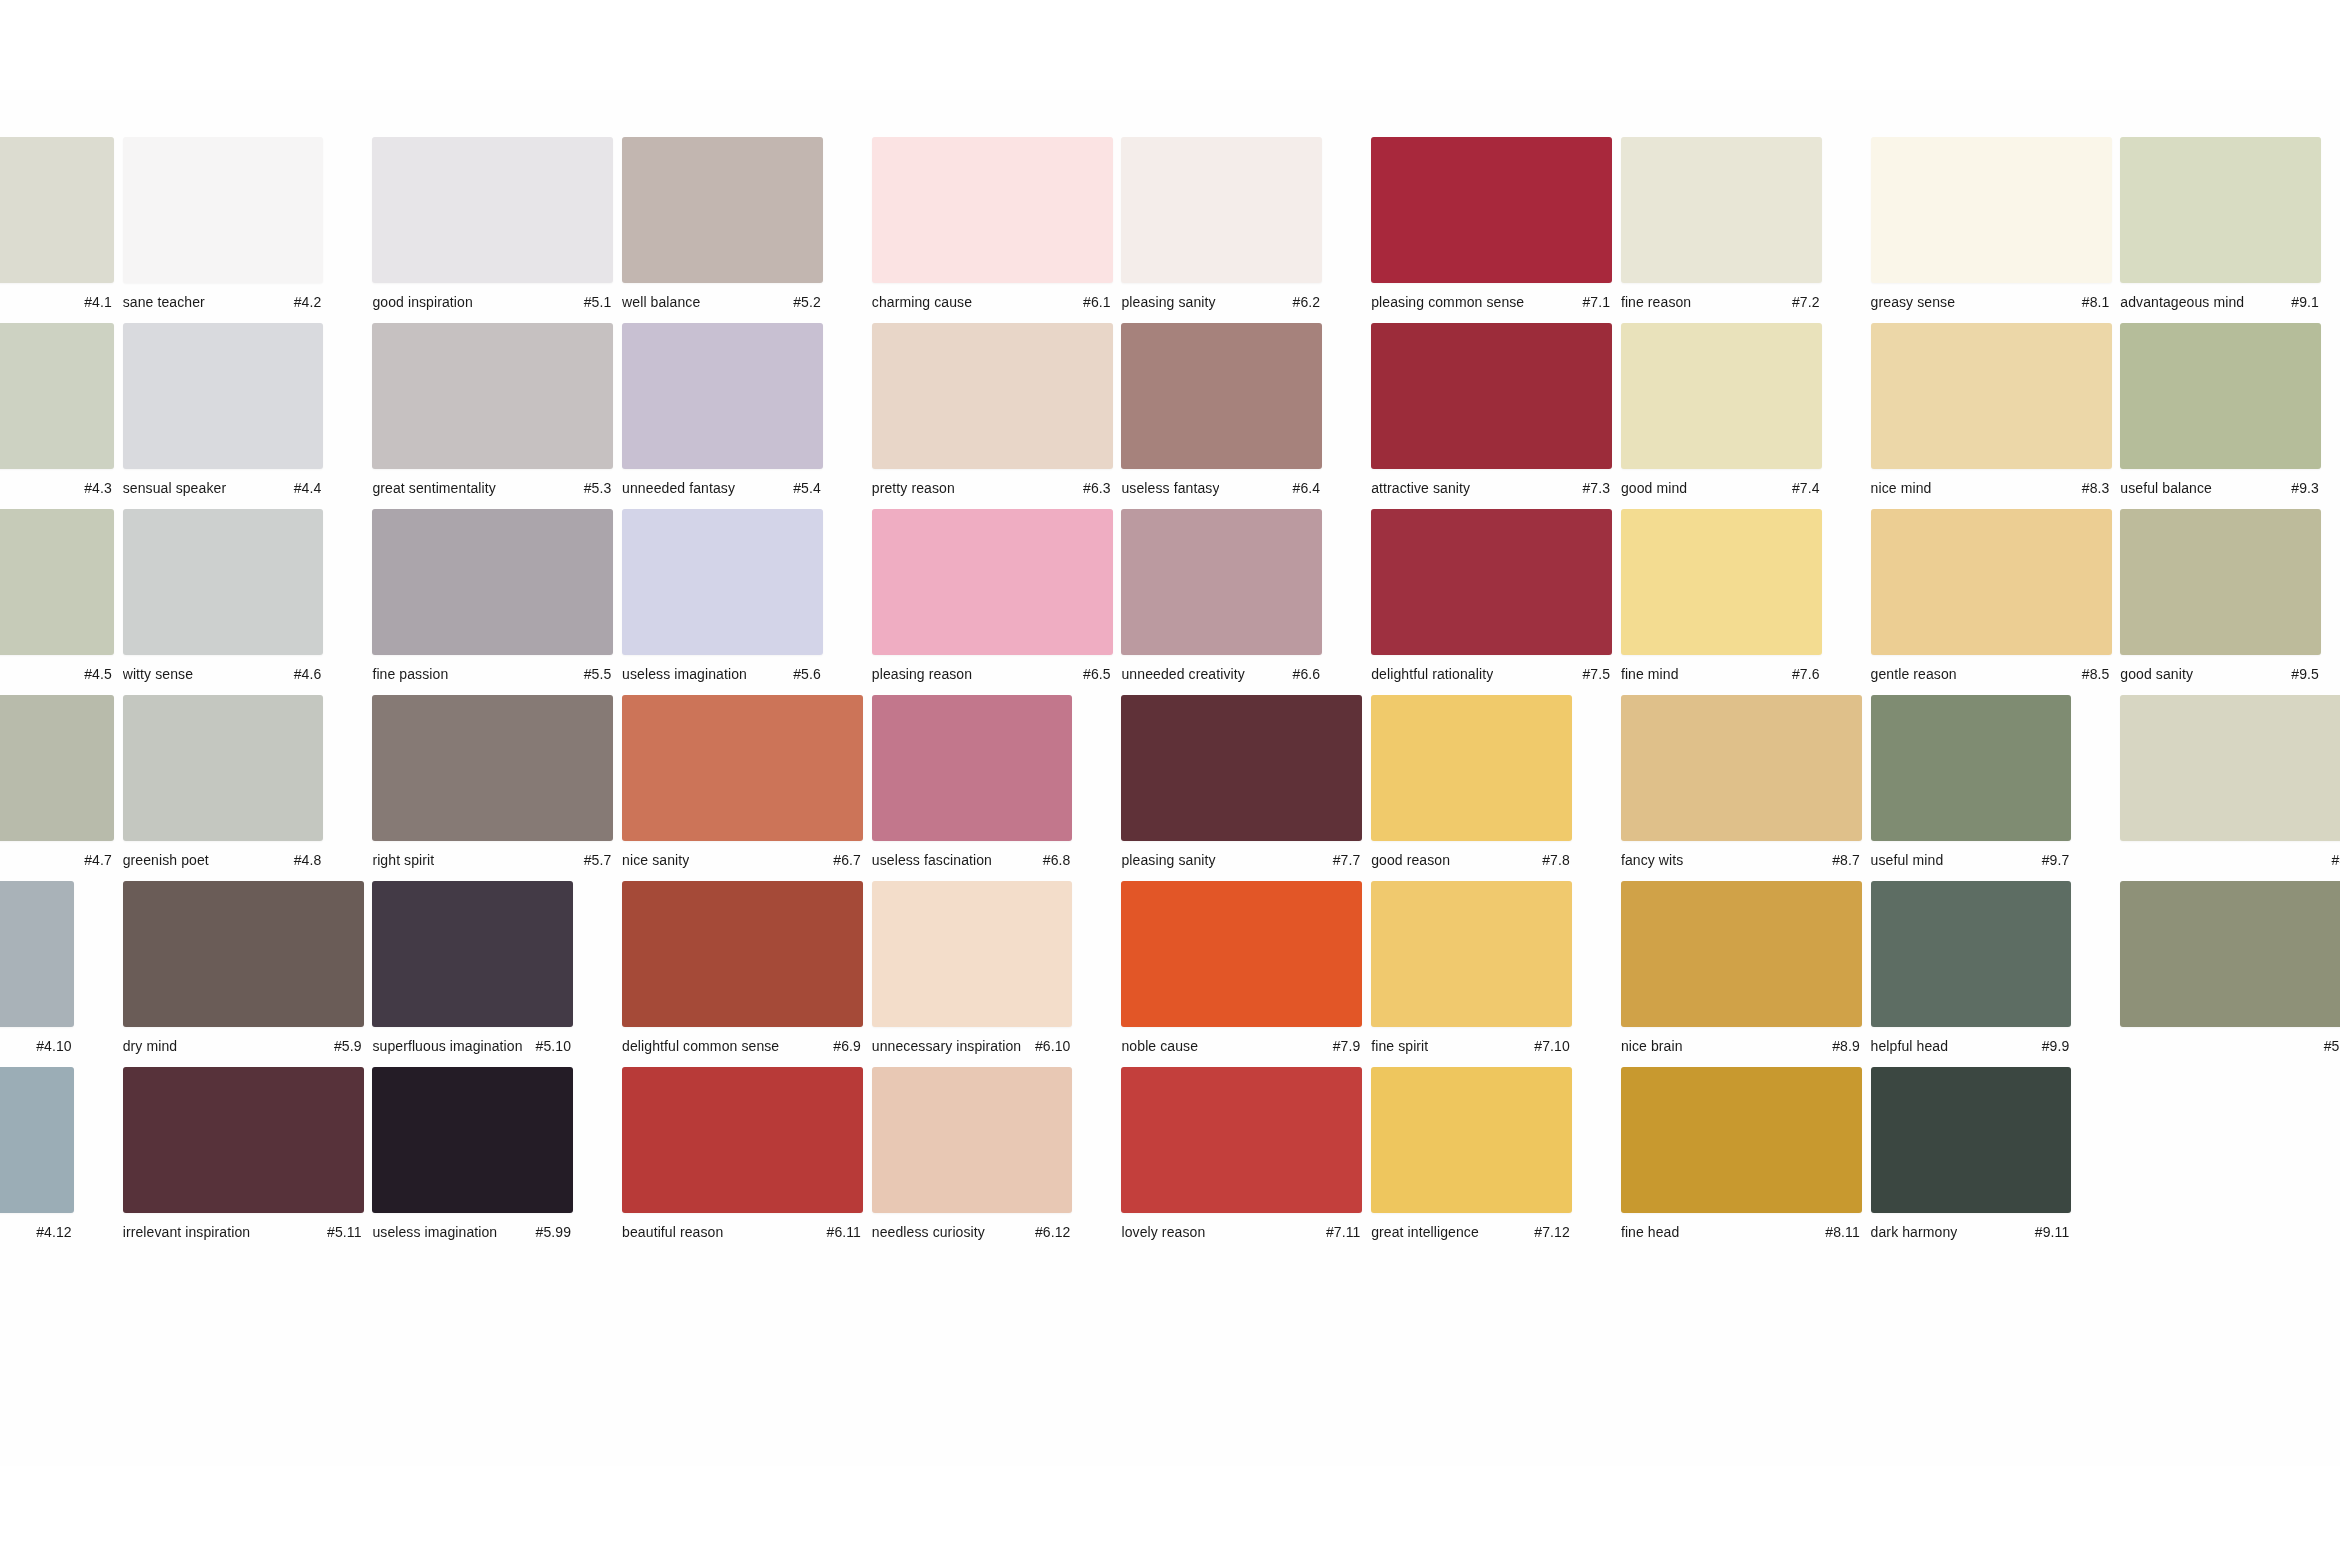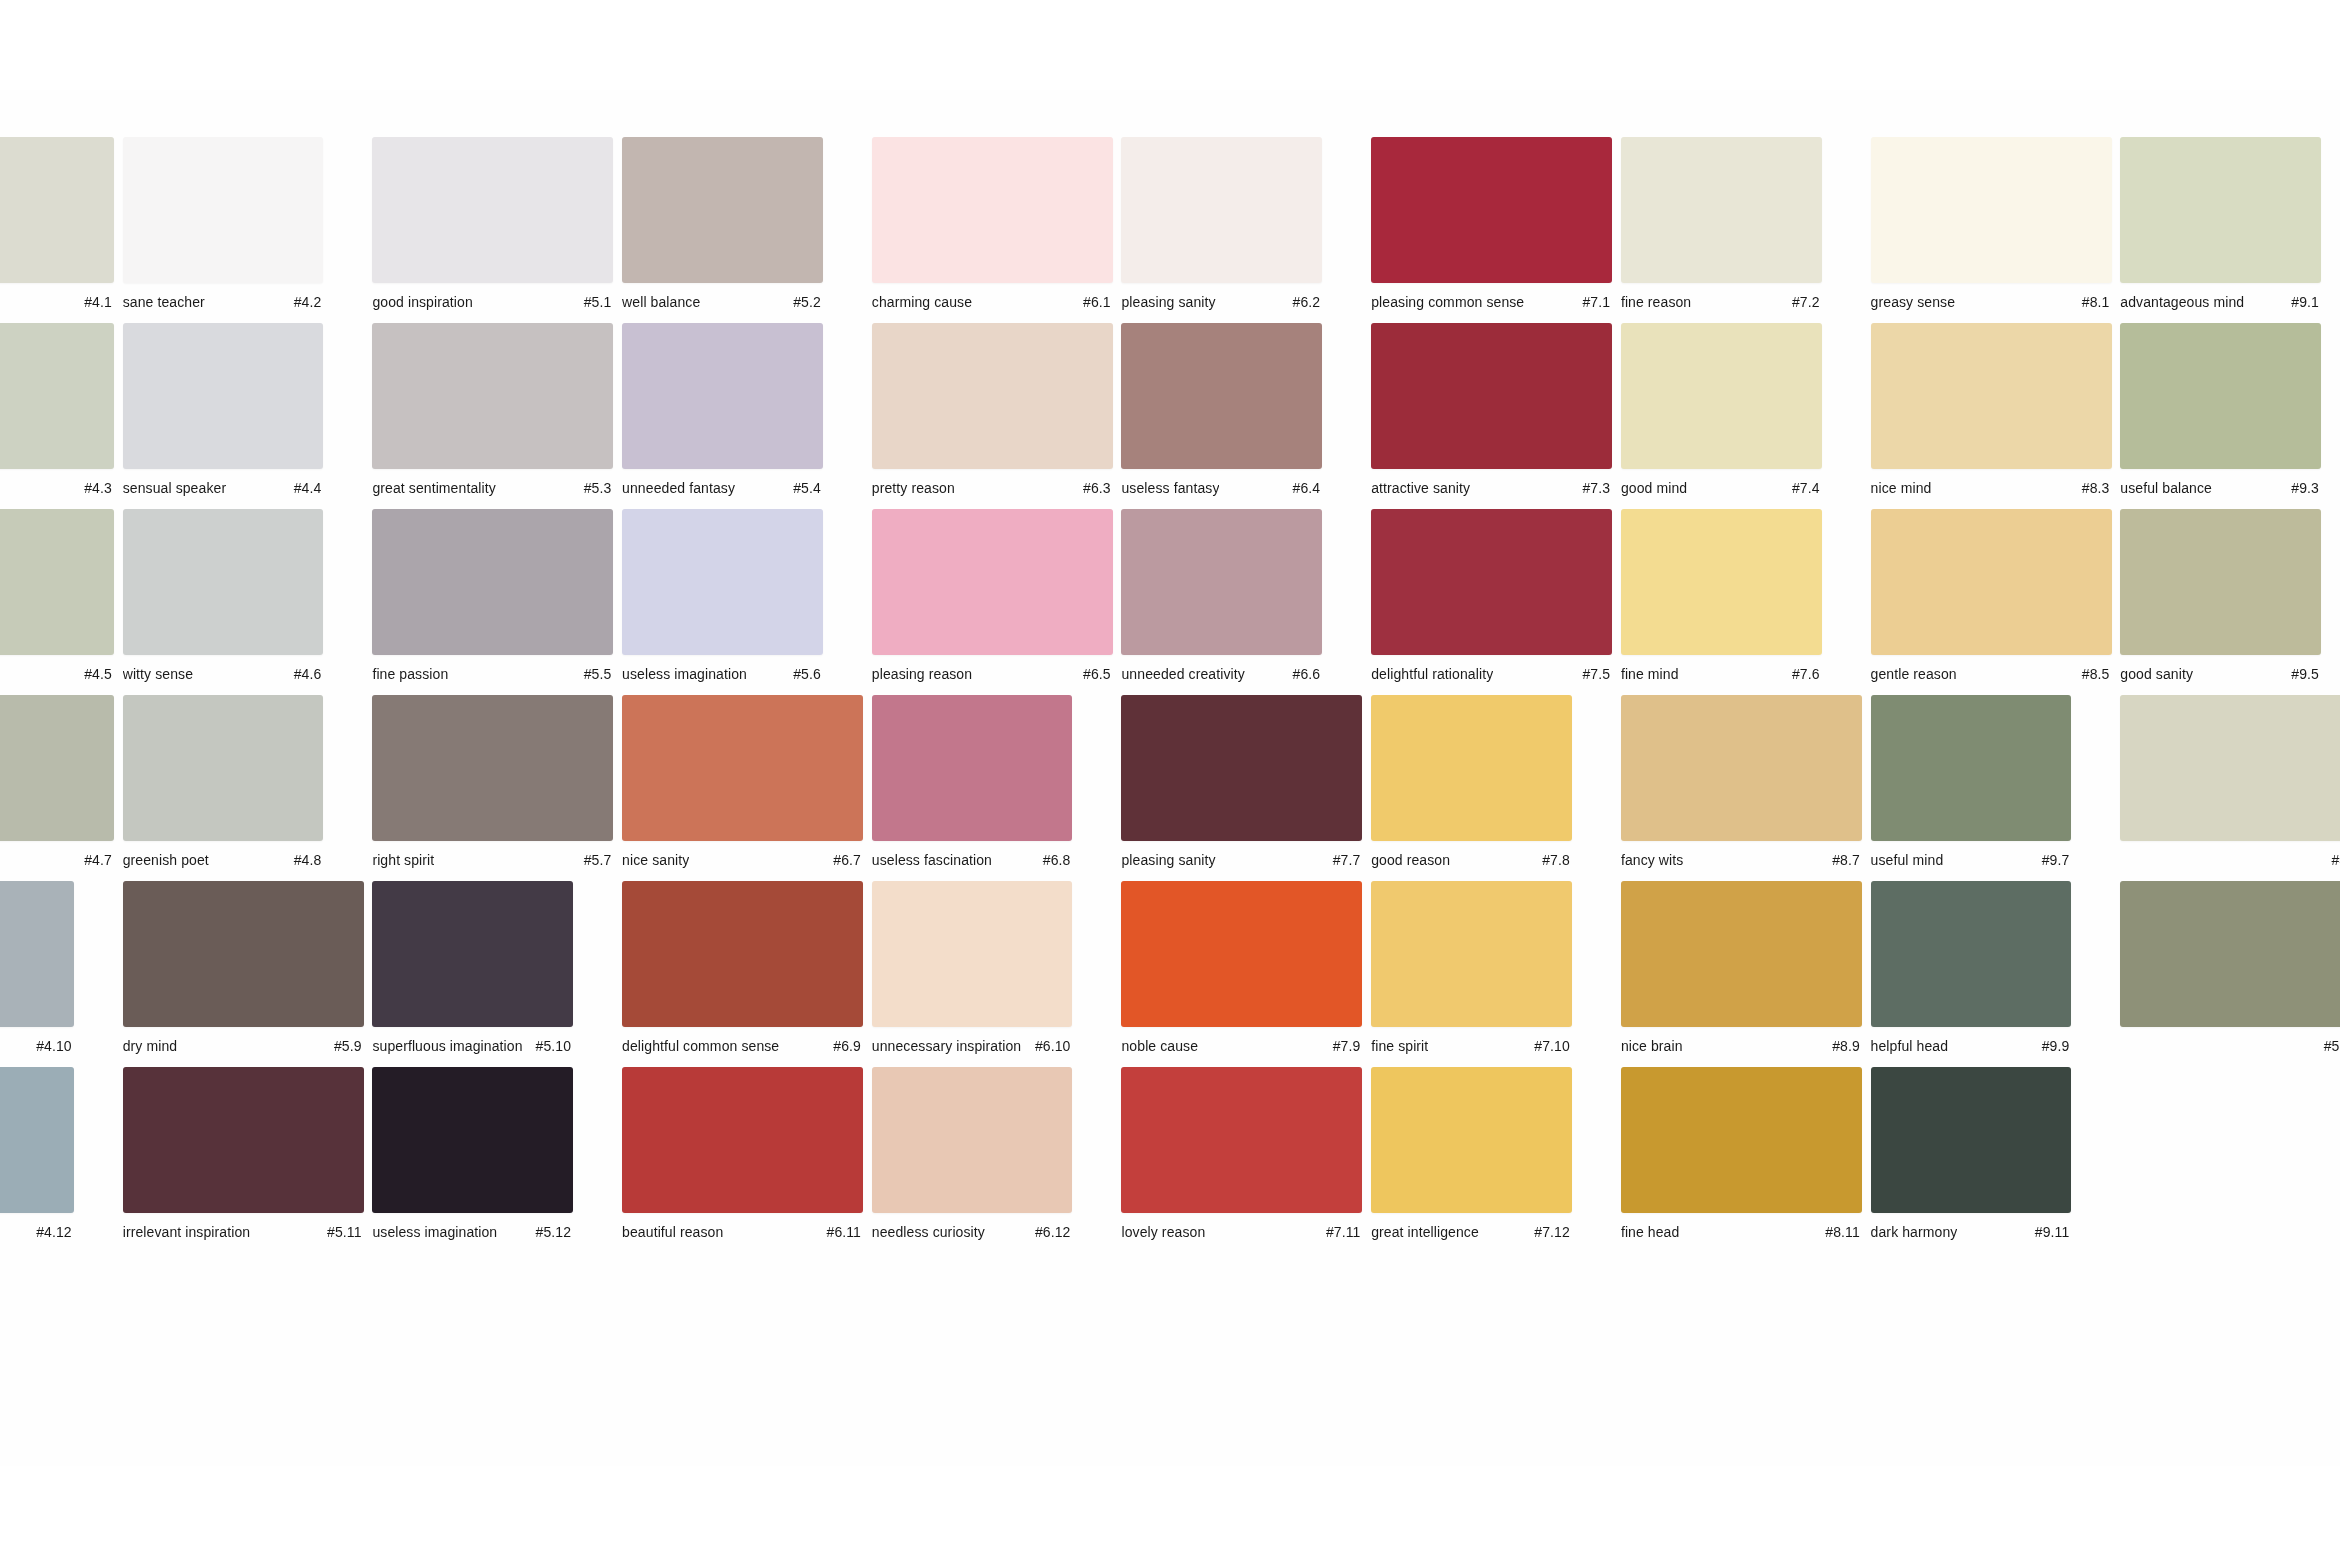--- a/index.html
+++ b/index.html
@@ -459,21 +459,21 @@
         <div class="swatch" style="background: rgb(87, 50, 58);"></div>
         <div class="caption">
           <span class="swatch-name">irrelevant inspiration</span>
           <span class="swatch-code">#5.11</span>
         </div>
       </div>
       <div class="cell group-end">
         <div class="swatch" style="background: rgb(36, 28, 38);"></div>
         <div class="caption">
           <span class="swatch-name">useless imagination</span>
-          <span class="swatch-code">#5.12</span>
+          <span class="swatch-code">#5.99</span>
         </div>
       </div>
       <div class="cell">
         <div class="swatch" style="background: rgb(184, 58, 56);"></div>
         <div class="caption">
           <span class="swatch-name">beautiful reason</span>
           <span class="swatch-code">#6.11</span>
         </div>
       </div>
       <div class="cell group-end">

